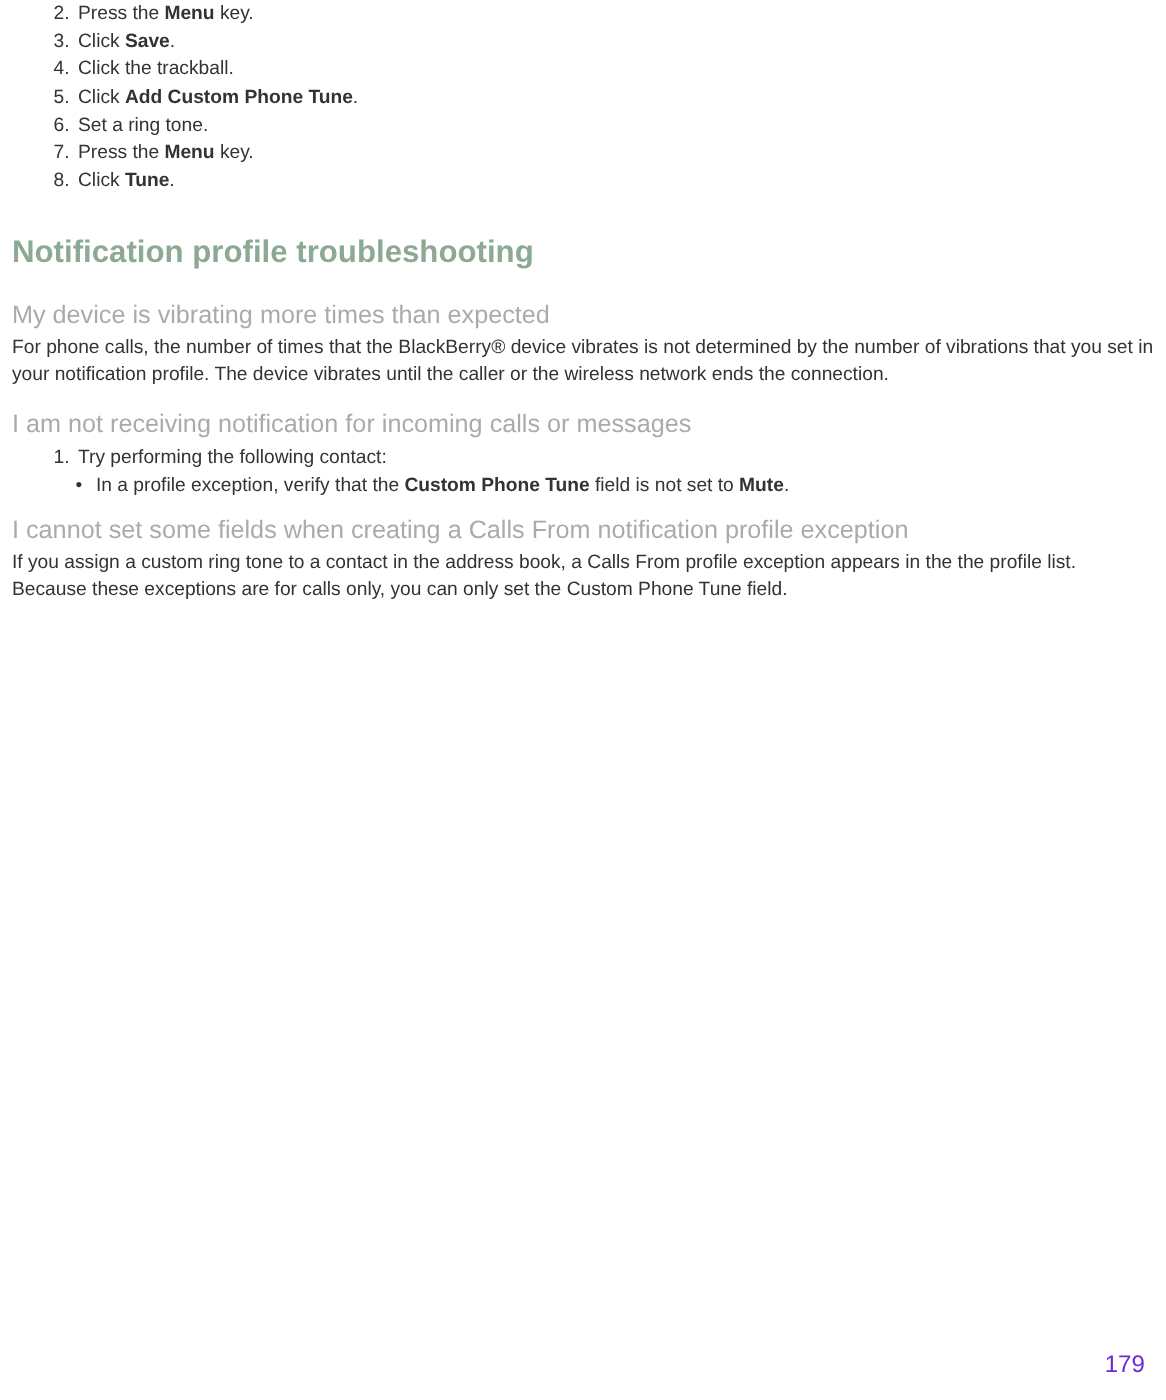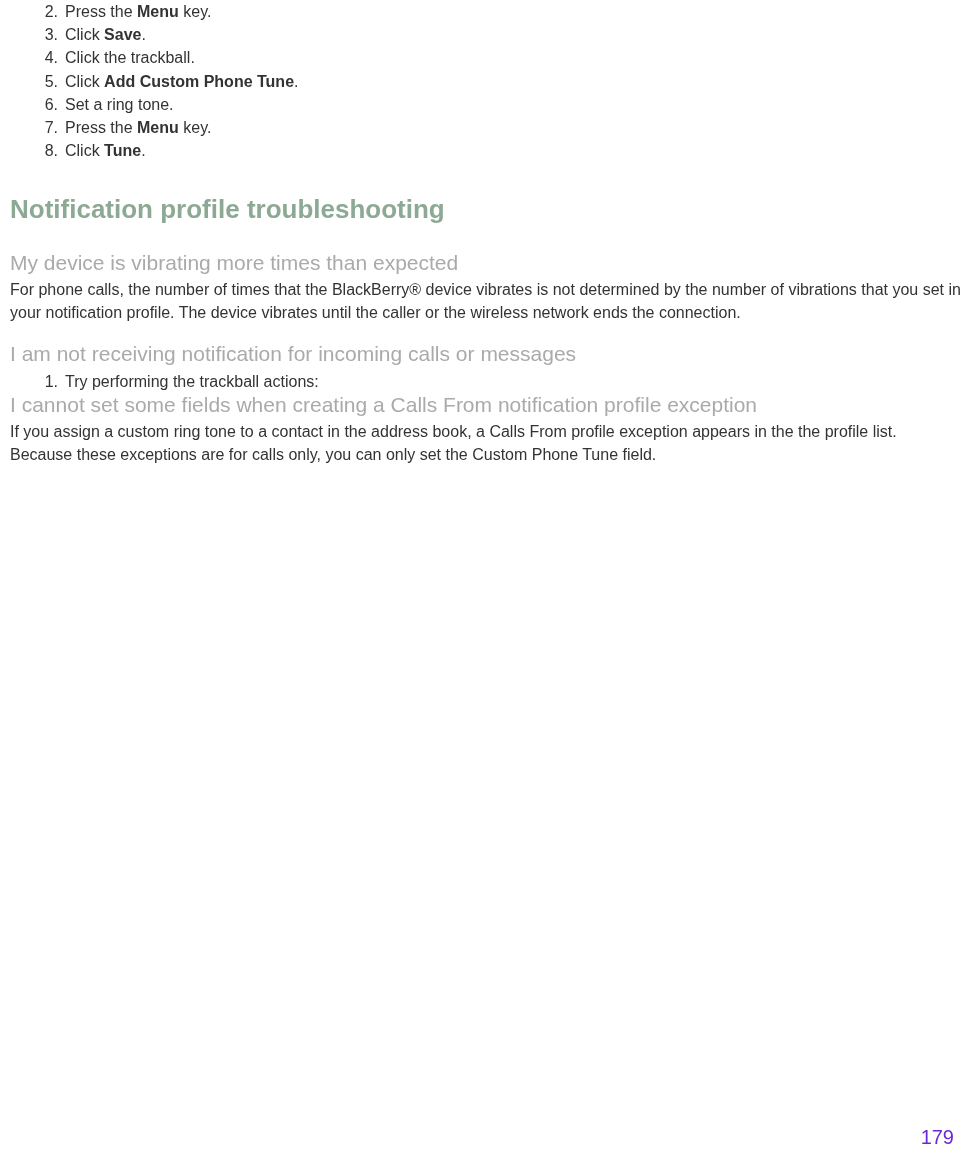--- a/index.html
+++ b/index.html
@@ -88,21 +88,22 @@
   <li><span class="num">8.</span><span>Click </span><strong>Tune</strong><span>.</span></li>
 </ol>
 
 <h1>Notification profile troubleshooting</h1>
 
 <h2>My device is vibrating more times than expected</h2>
 <p class="para">For phone calls, the number of times that the BlackBerry® device vibrates is not determined by the number of vibrations that you set in your notification profile. The device vibrates until the caller or the wireless network ends the connection.</p>
 
 <h2>I am not receiving notification for incoming calls or messages</h2>
 <ol class="ordered-list">
-  <li><span class="num">1.</span><span>Try performing the trackball actions:</span></li>
+  <li><span class="num">1.</span><span>Try performing the following contact:</span></li>
 </ol>
 <ul class="bullet-list">
+  <li><span>In a profile exception, verify that the </span><strong>Custom Phone Tune</strong><span> field is not set to </span><strong>Mute</strong><span>.</span></li>
 </ul>
 
-<h2 style="margin-top:0;">I cannot set some fields when creating a Calls From notification profile exception</h2>
+<h2 style="margin-top:14px;">I cannot set some fields when creating a Calls From notification profile exception</h2>
 <p class="para">If you assign a custom ring tone to a contact in the address book, a Calls From profile exception appears in the the profile list. Because these exceptions are for calls only, you can only set the Custom Phone Tune field.</p>
 
 <div class="page-number">179</div>
 
 </body></html>

